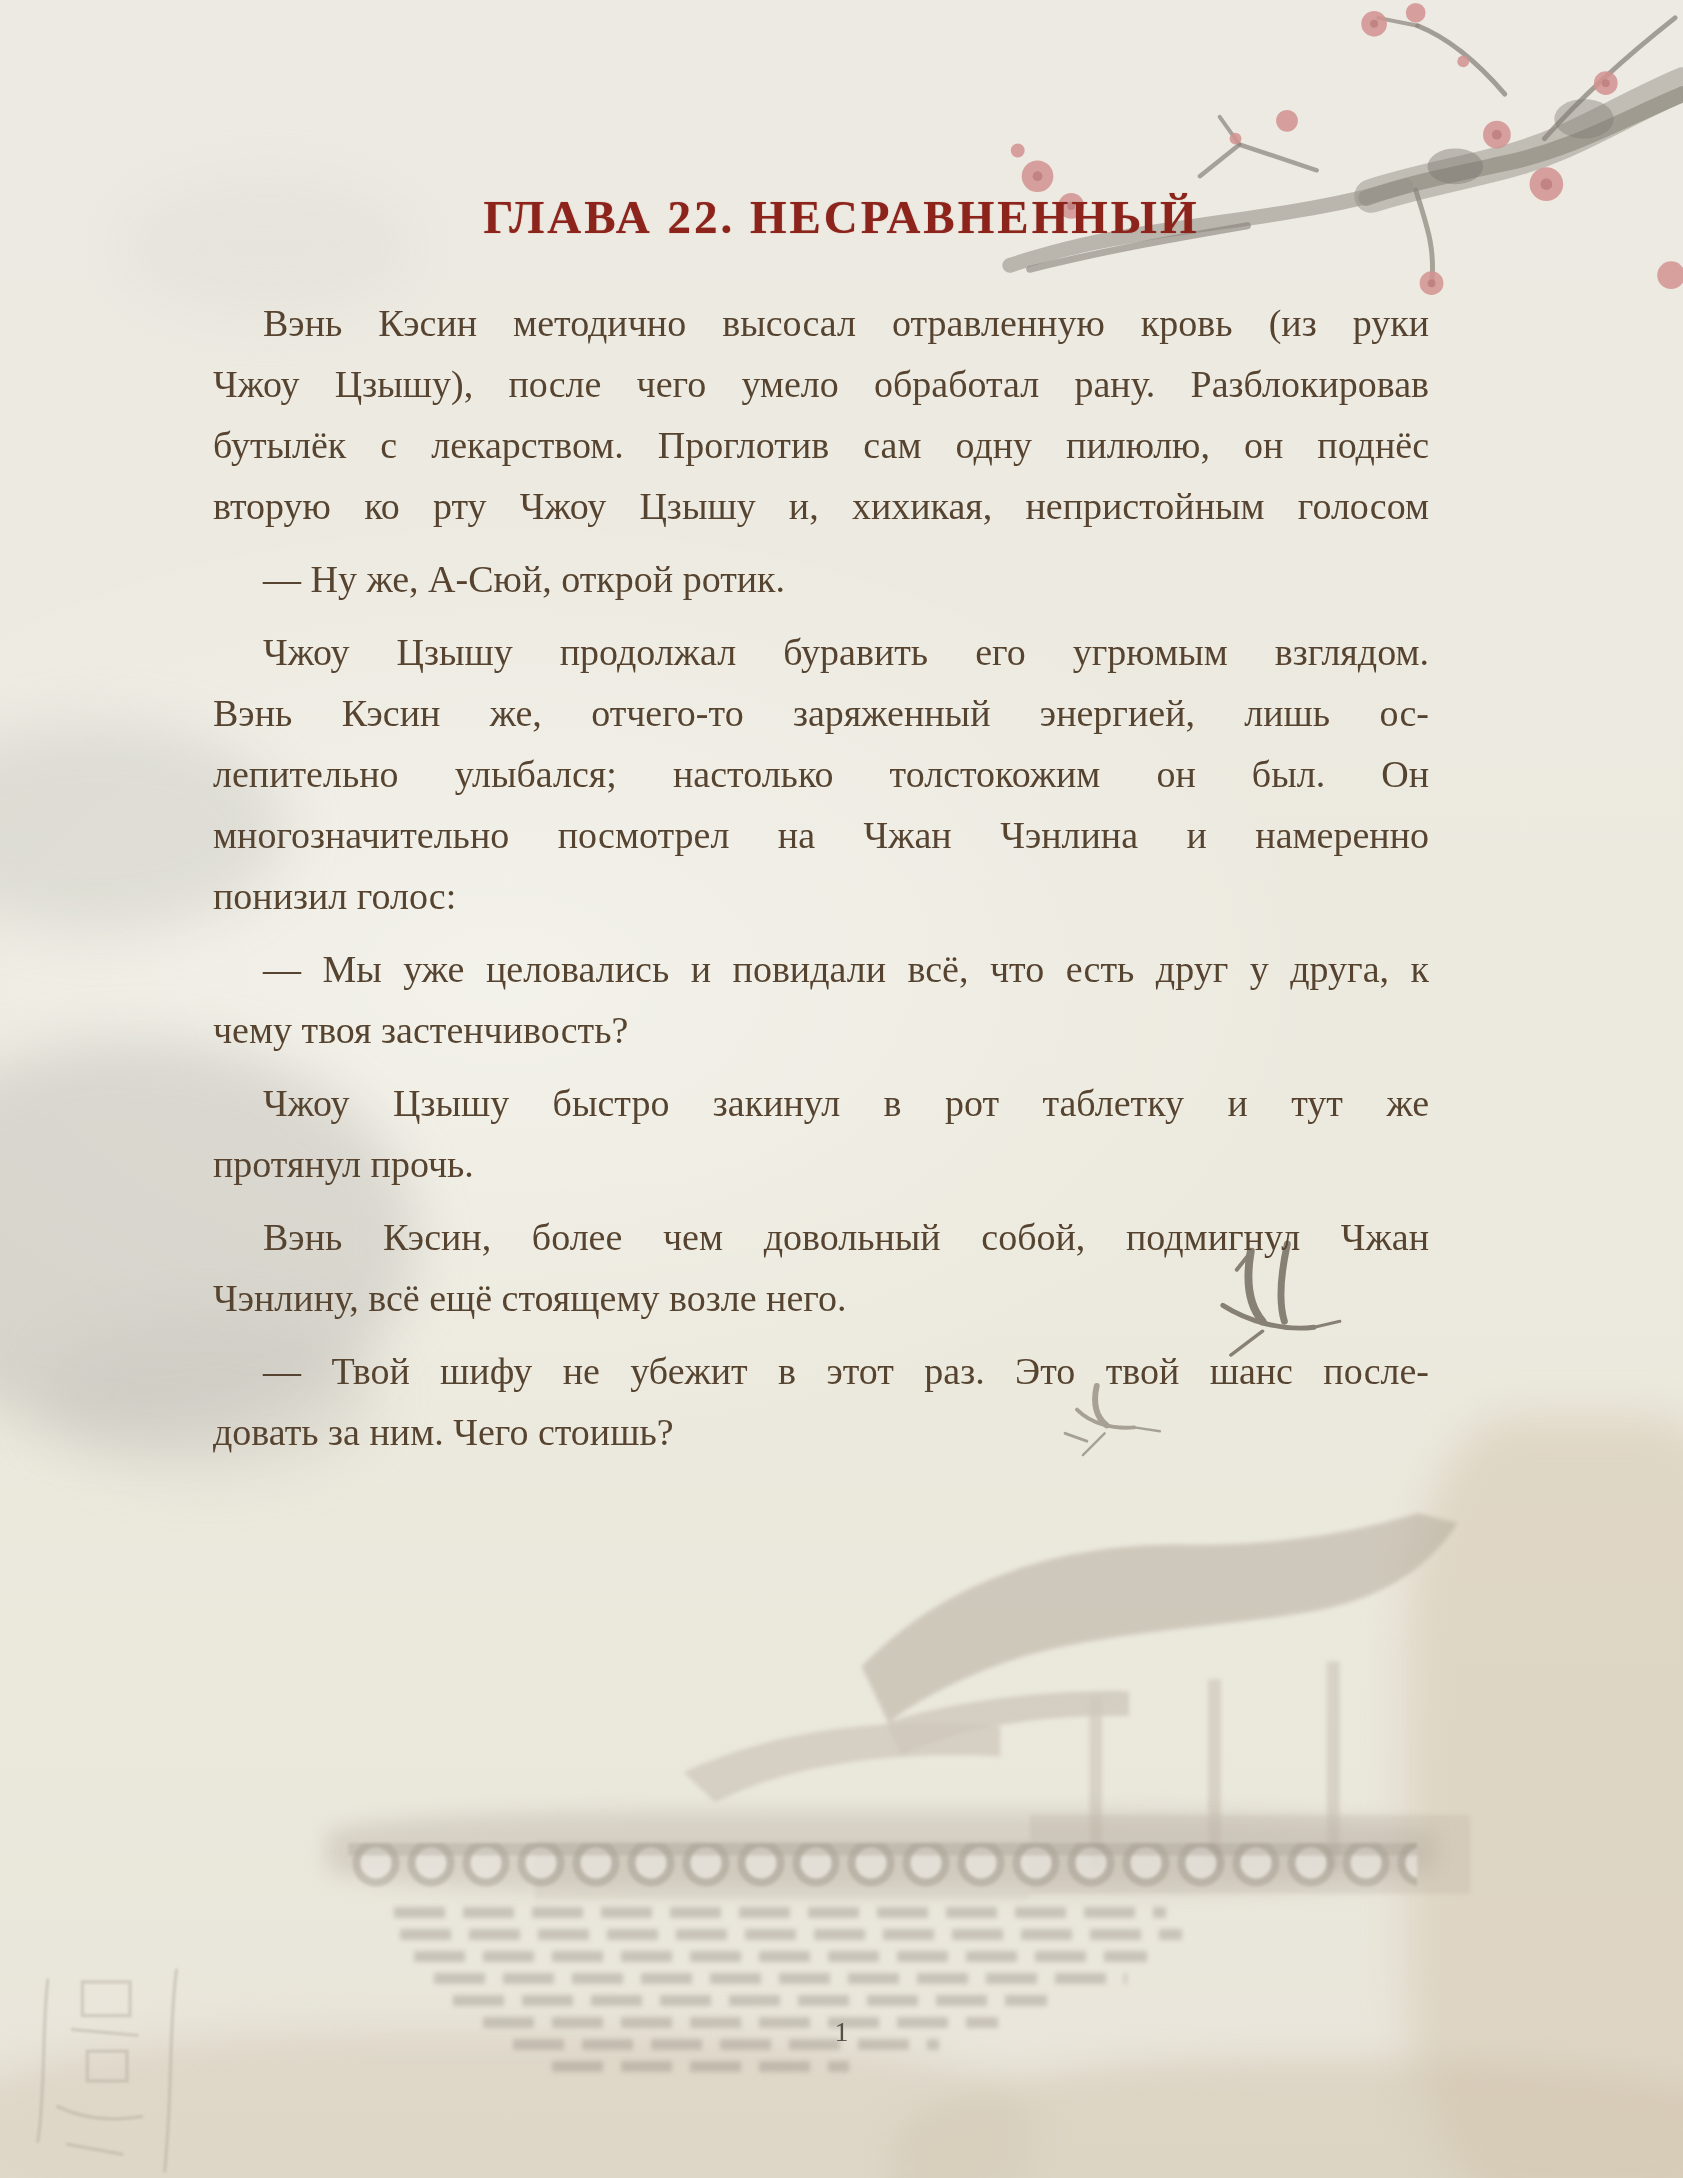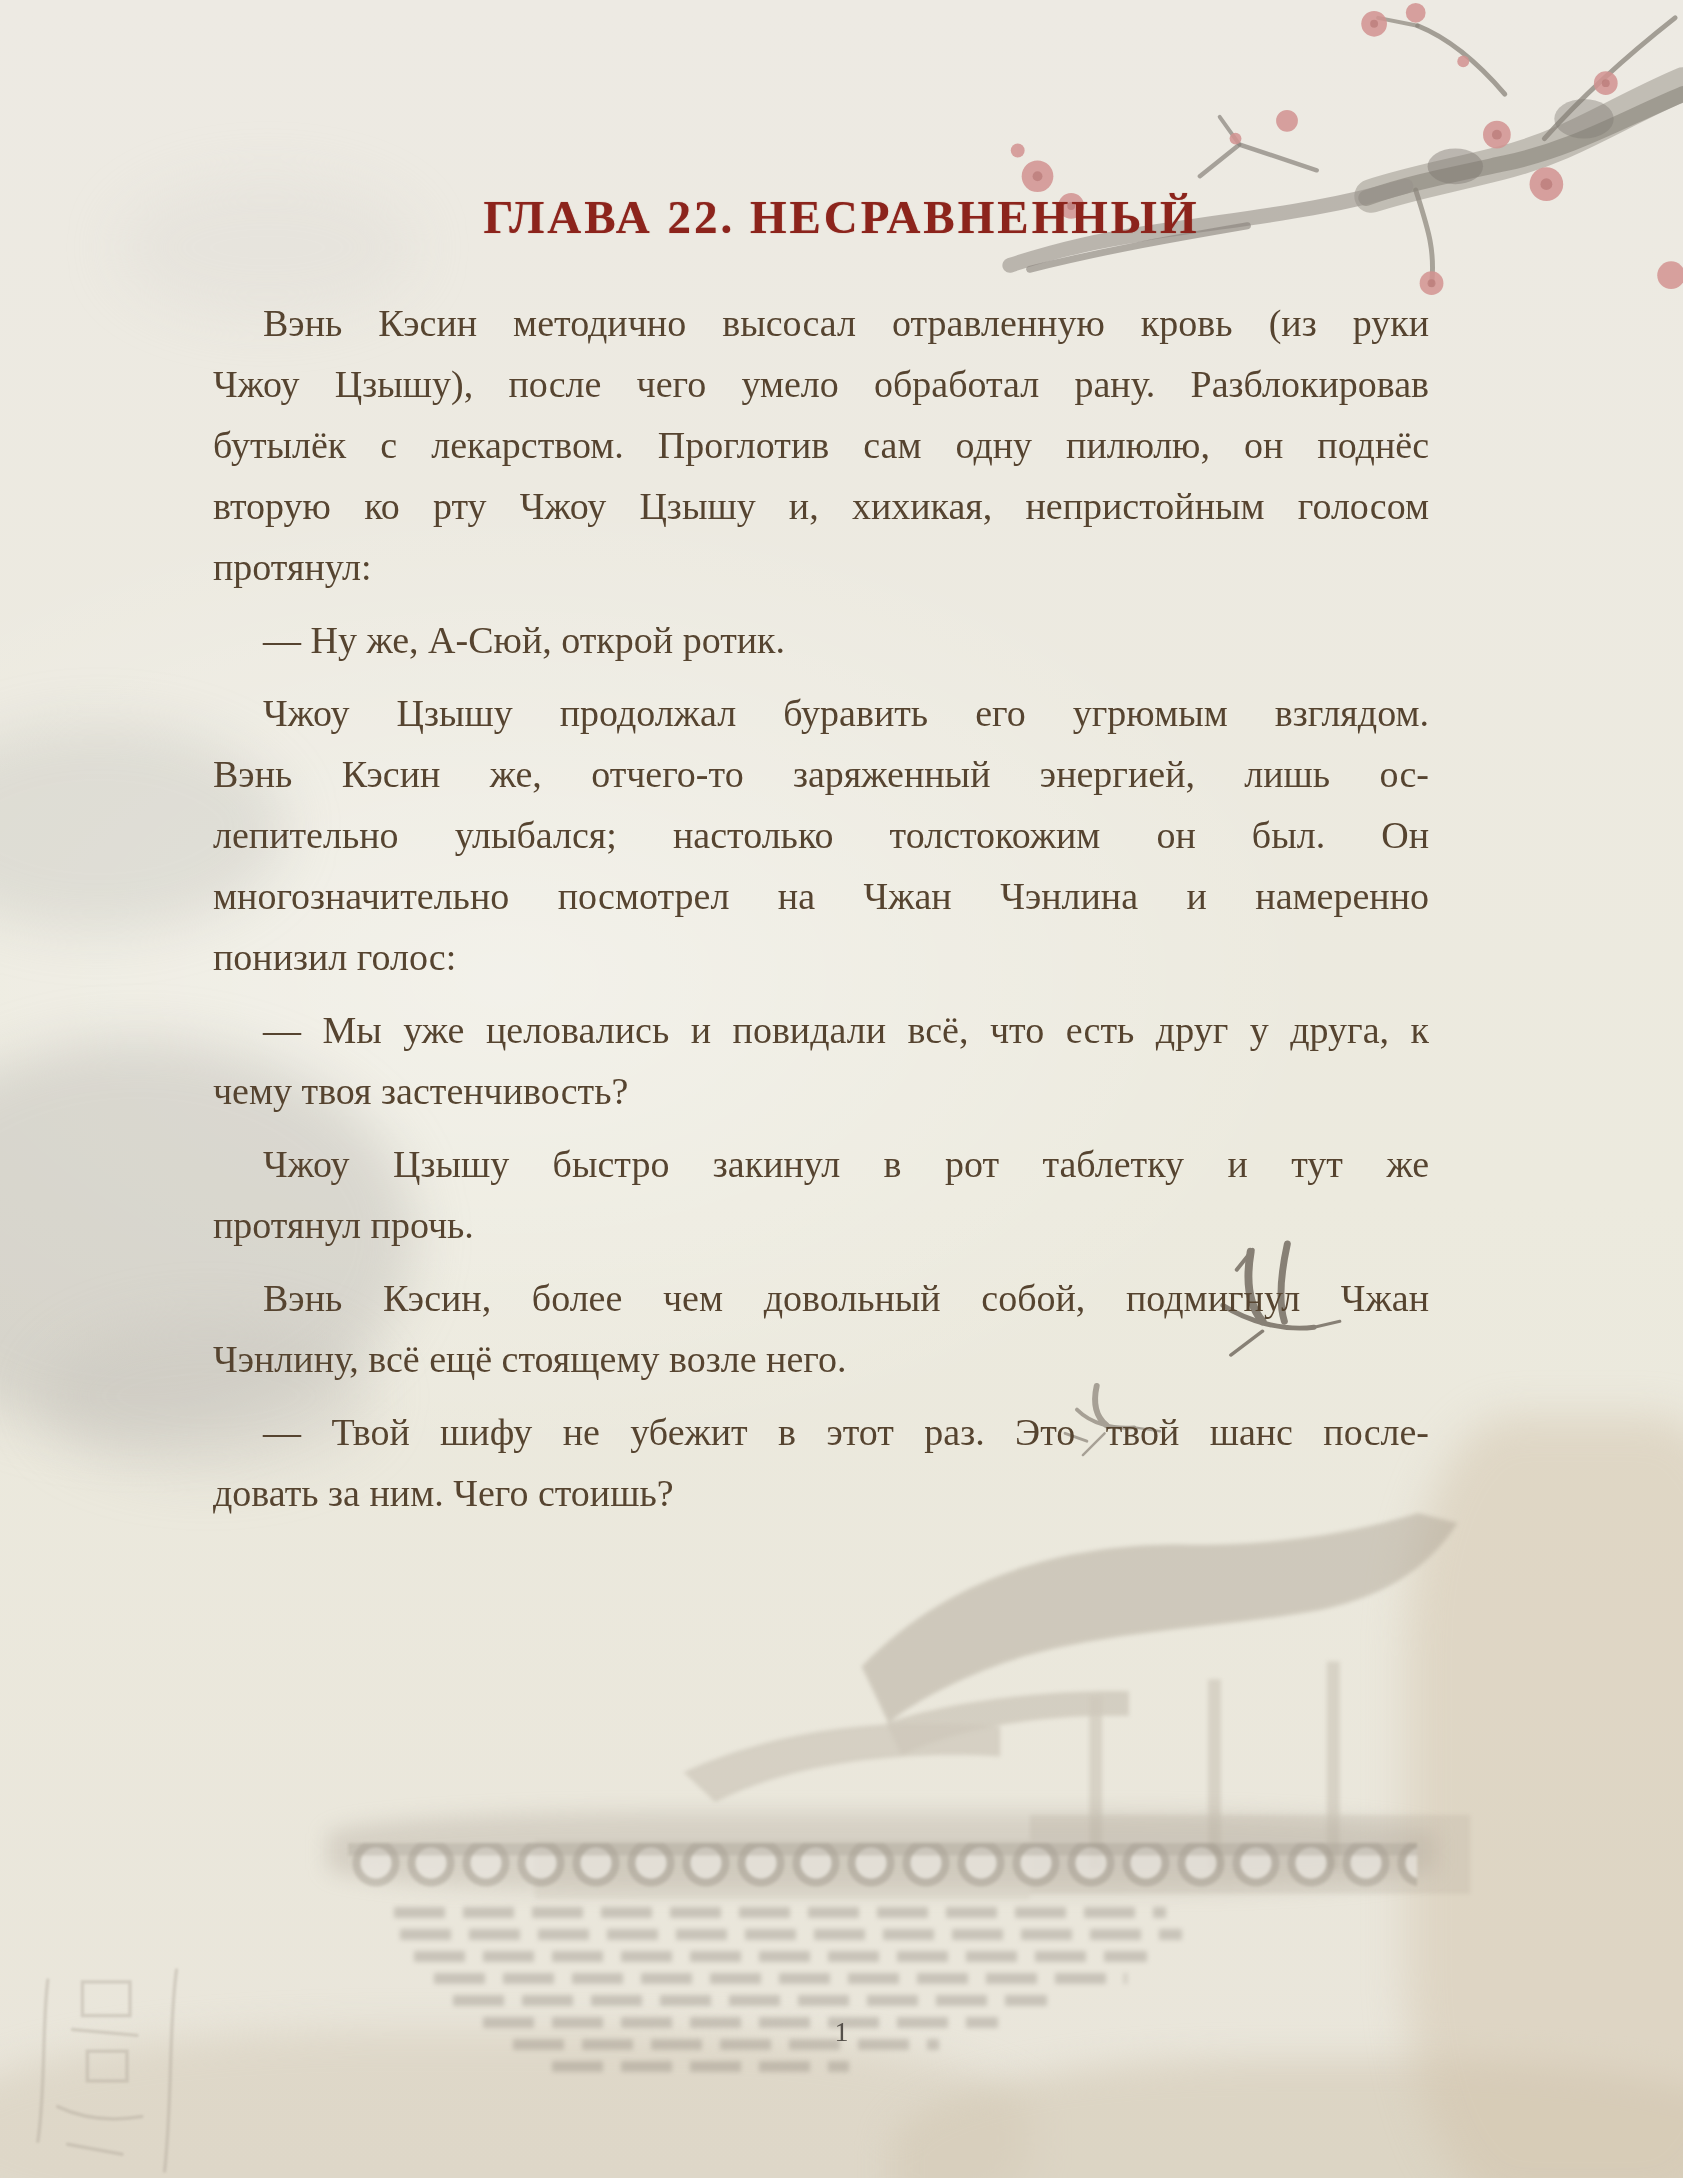--- a/index.html
+++ b/index.html
@@ -181,21 +181,20 @@
   </svg>
 
   <div class="title">ГЛАВА 22. НЕСРАВНЕННЫЙ</div>
 
   <div class="text-block" id="text-block">
       <div class="para">
         <div class="line first">Вэнь Кэсин методично высосал отравленную кровь (из руки</div>
         <div class="line">Чжоу Цзышу), после чего умело обработал рану. Разблокировав</div>
         <div class="line">бутылёк с лекарством. Проглотив сам одну пилюлю, он поднёс</div>
         <div class="line">вторую ко рту Чжоу Цзышу и, хихикая, непристойным голосом</div>
-        <div class="line last">протянул:</div>
       </div>
       <div class="para">
         <div class="line first last">— Ну же, А-Сюй, открой ротик.</div>
       </div>
       <div class="para">
         <div class="line first">Чжоу Цзышу продолжал буравить его угрюмым взглядом.</div>
         <div class="line">Вэнь Кэсин же, отчего-то заряженный энергией, лишь ос-</div>
         <div class="line">лепительно улыбался; настолько толстокожим он был. Он</div>
         <div class="line">многозначительно посмотрел на Чжан Чэнлина и намеренно</div>
         <div class="line last">понизил голос:</div>

